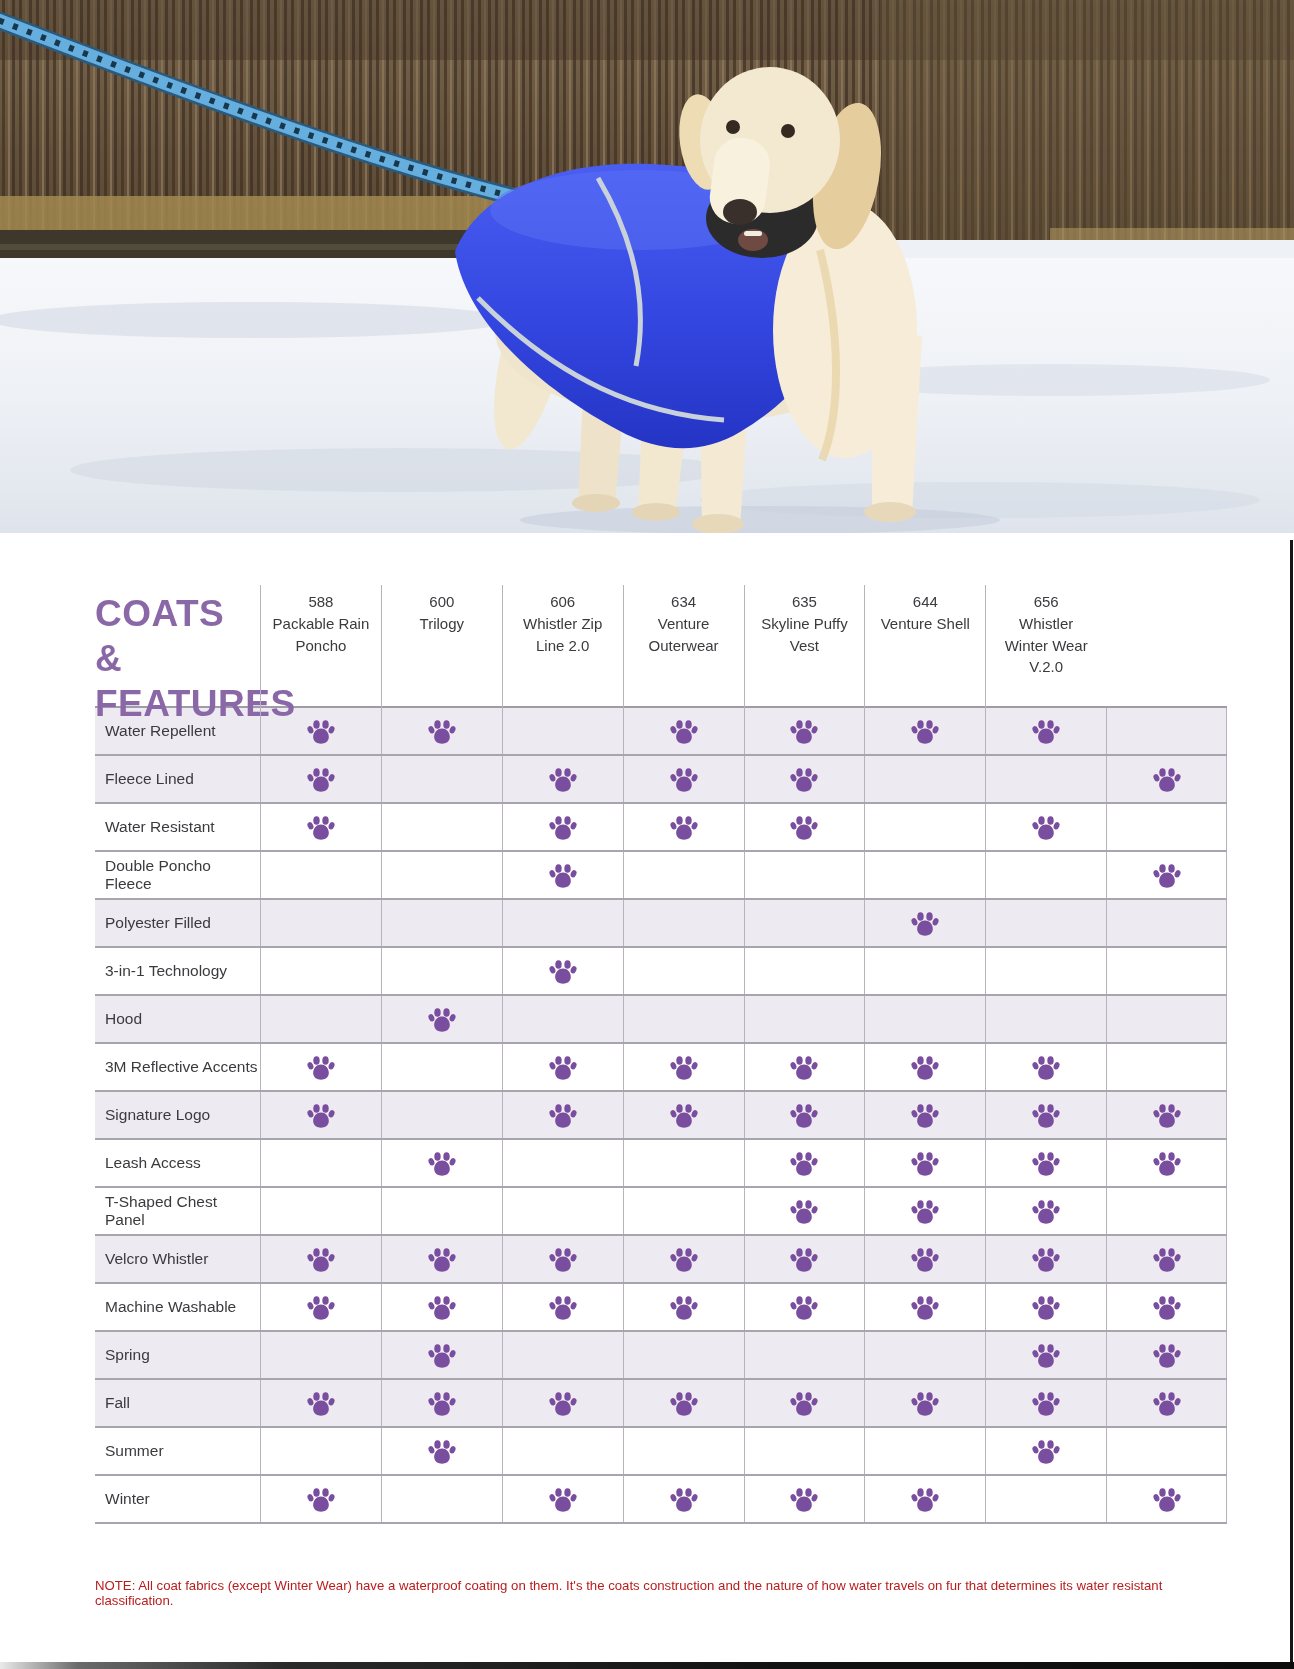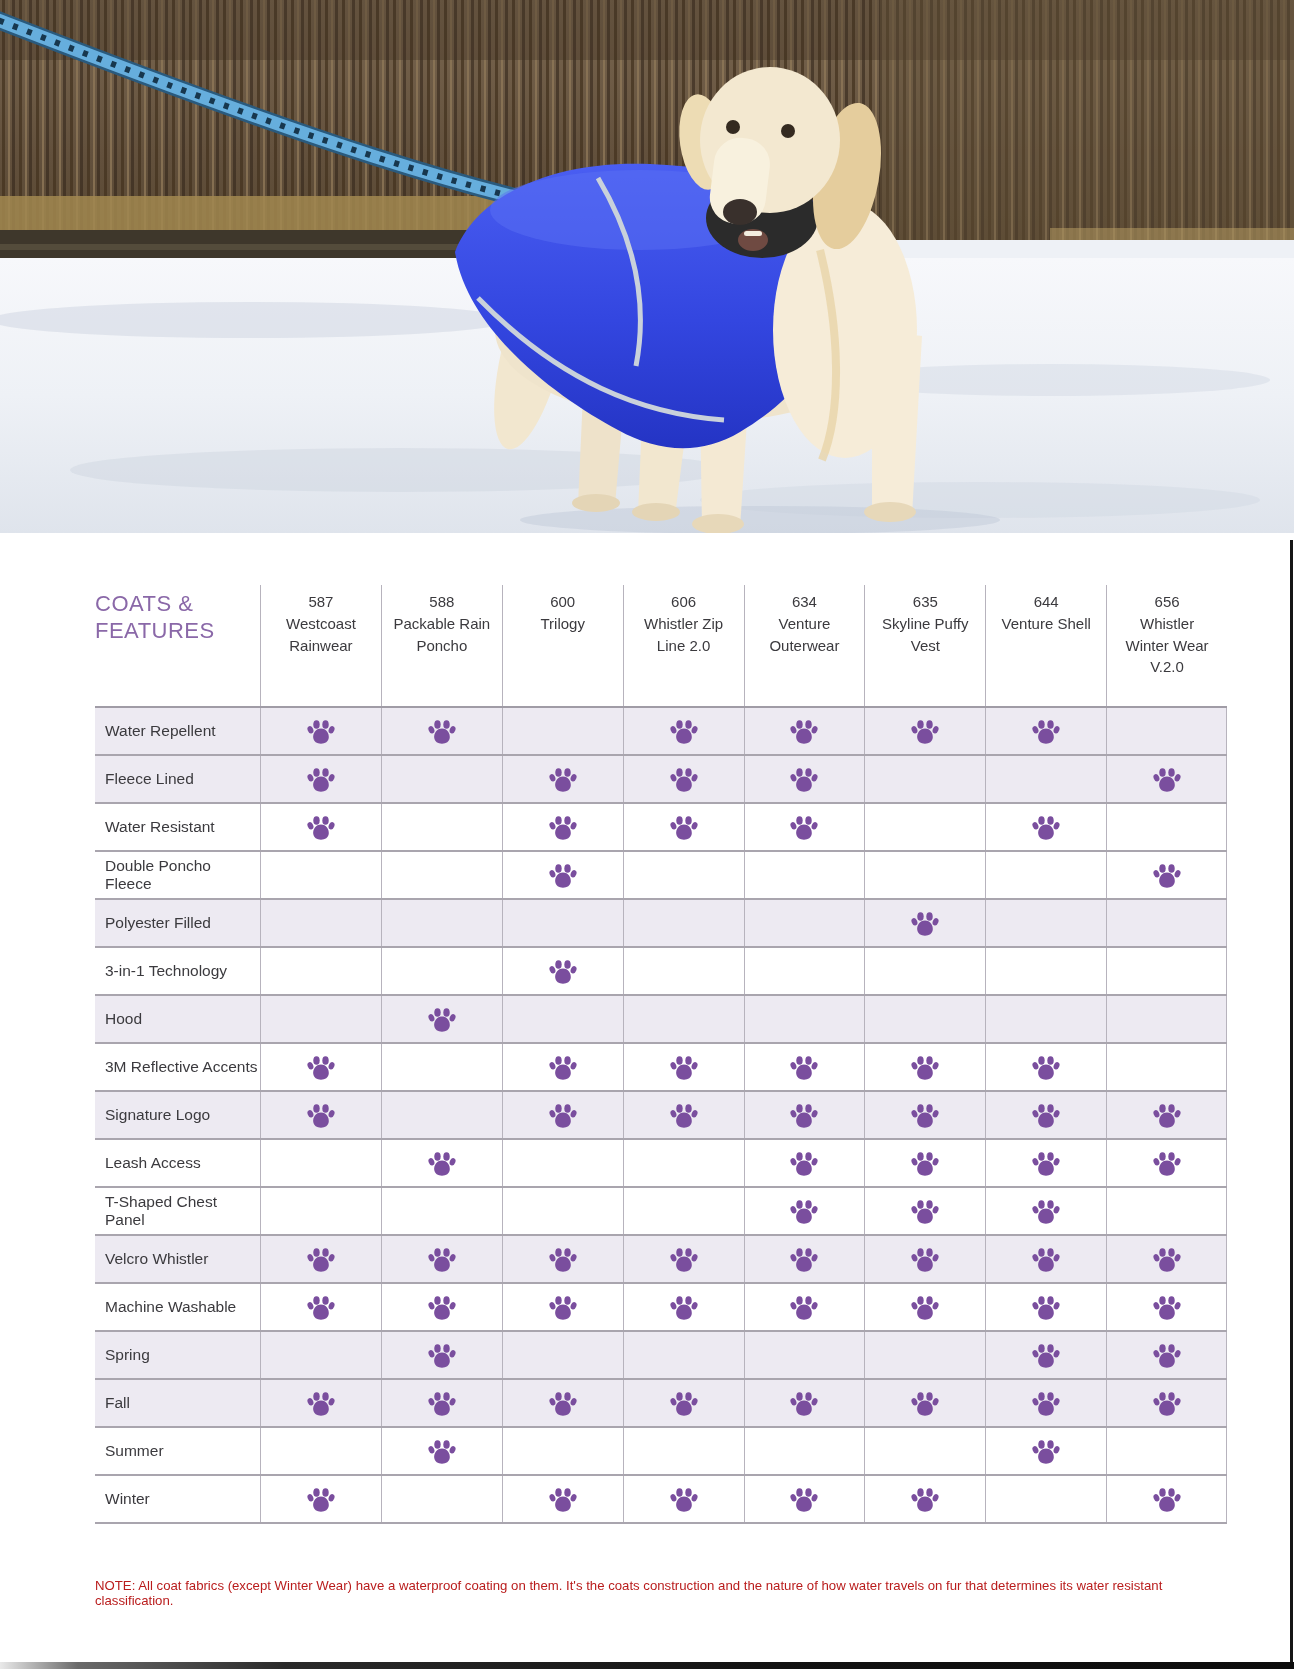--- a/index.html
+++ b/index.html
@@ -7,21 +7,21 @@
         font-family:"Liberation Sans", sans-serif;color:#3b3a3e;}
 
   
   .hero{position:absolute;left:0;top:0;width:1294px;height:533px;overflow:hidden;}
   .hero svg{display:block;}
 
   
   .table-wrap{position:absolute;left:95px;top:585px;width:1132px;}
   .grid-head{display:grid;grid-template-columns:165px repeat(8,1fr);height:121px;}
   .title-cell{padding-top:6px;}
-  .title-line{font-size:22px;line-height:1.22;font-weight:400;color:var(--title,#8a68a8);letter-spacing:.5px;}
+  .title-line{font-size:37px;line-height:1.22;font-weight:700;color:var(--title,#8a68a8);letter-spacing:.5px;}
   .col-head{border-left:1px solid #b7b3bd;text-align:center;padding-top:6px;
             font-size:15px;line-height:1.45;color:#3b3a3e;}
   .col-head .col-num{display:block;}
   .col-head .col-name{display:block;padding:0 10px;}
   .grid-body{border-top:2px solid #a09ca6;}
   .t-row{display:grid;grid-template-columns:165px repeat(8,1fr);height:46px;border-bottom:2px solid #a9a5ae;}
   .t-row.stripe{background:var(--stripe,#edeaf2);}
   .label-cell{display:flex;align-items:center;padding-left:10px;font-size:15.5px;color:#3b3a3e;}
   .mark-cell{border-left:1px solid #b7b3bd;display:flex;align-items:center;justify-content:center;}
   .mark-cell:last-child{border-right:1px solid #b7b3bd;}
@@ -138,24 +138,20 @@
     </svg>
   </div>
 
   <div class="table-wrap">
     <div class="grid-head">
       <div class="title-cell">
         <div class="title-line">COATS &amp;</div>
         <div class="title-line">FEATURES</div>
       </div>
 
-    <div class="col-head">
-          <span class="col-num">587</span>
-          <span class="col-name">Westcoast Rainwear</span>
-        </div>
         <div class="col-head">
           <span class="col-num">588</span>
           <span class="col-name">Packable Rain Poncho</span>
         </div>
         <div class="col-head">
           <span class="col-num">600</span>
           <span class="col-name">Trilogy</span>
         </div>
         <div class="col-head">
           <span class="col-num">606</span>

